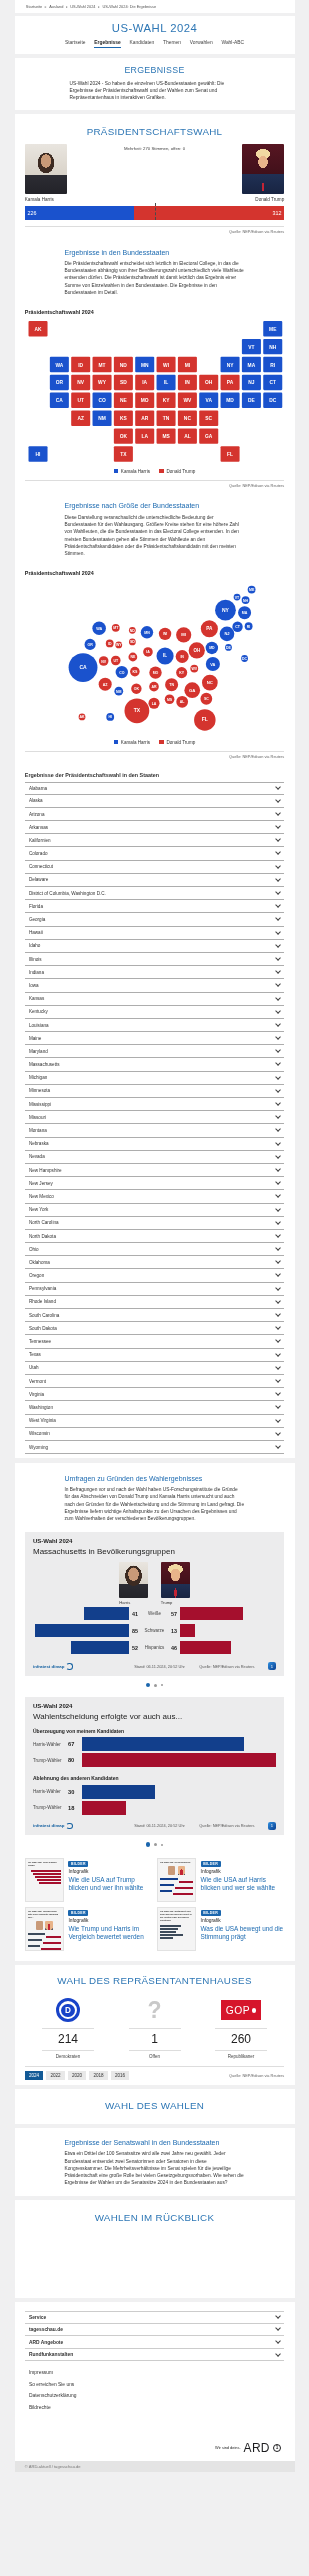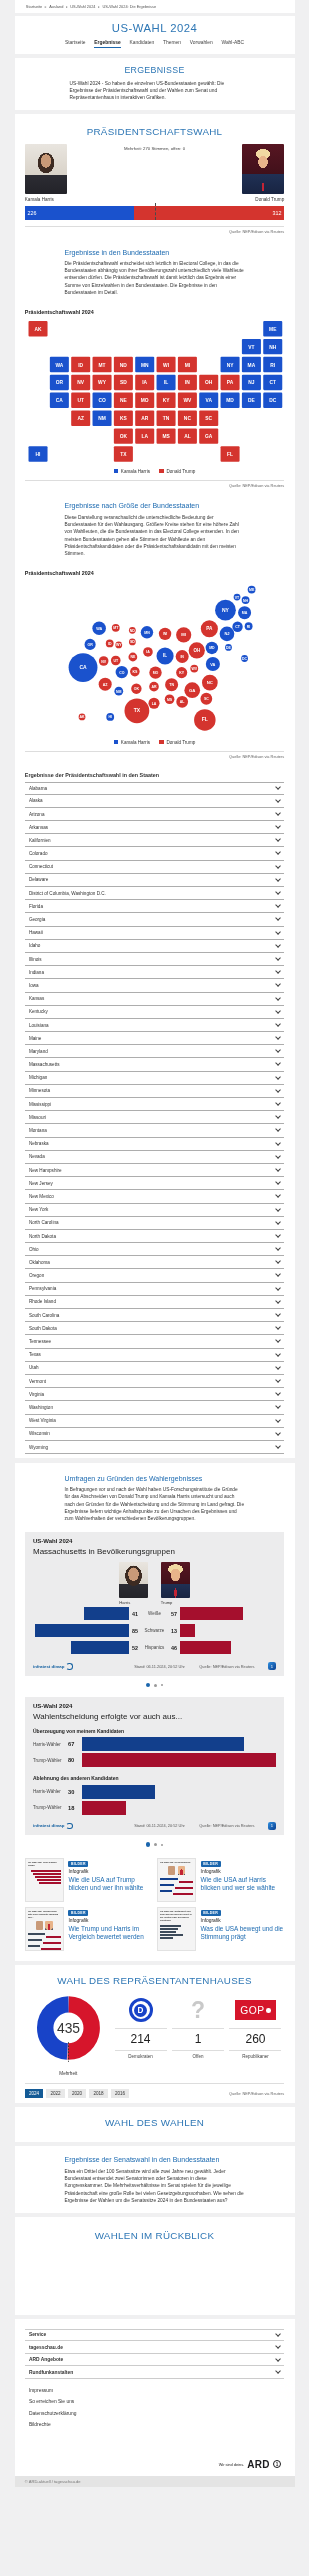--- a/index.html
+++ b/index.html
@@ -131,21 +131,21 @@
   .senatw{margin-top:4.1px;padding:8.2px 10.3px 9.3px}
   .retro{margin-top:4.1px;height:98px;padding-top:10.3px;text-align:center}
   
   .foot{margin-top:4.1px;padding:9.3px 10.3px 0}
   .f-acc .acc-row{height:12.6px;border-color:#ccc}
   .f-acc .acc-row span{font-weight:bold;font-size:4.9px}
   .f-links{margin-top:5.2px}
   .f-links div{font-size:4.9px;color:#333;padding:3.3px 4.1px;cursor:pointer}
   .ard-brand{display:flex;justify-content:flex-end;align-items:center;gap:3.1px;padding:28px 3.1px 6.2px}
   .ard-claim{font-size:3.9px;color:#222}
-  .ard-word{font-size:10px;font-weight:bold;color:#1d1d1f;letter-spacing:0.3px}
+  .ard-word{font-size:12px;font-weight:normal;color:#1d1d1f;letter-spacing:0.3px}
   .ard-one{width:8.2px;height:8.2px;border:1px solid #1d1d1f;border-radius:50%;display:flex;align-items:center;justify-content:center;font-size:4.6px;font-weight:bold;color:#1d1d1f;box-sizing:border-box}
   .copy{background:#e4e4e4;height:11.3px;display:flex;align-items:center;padding:0 10.3px;font-size:4.1px;color:#777}
 </style>
 </head>
 <body>
 
 <div class="card">
   <div class="crumbs" id="crumbs">
       <span>Startseite</span>
       <span class="sep">▸</span>
@@ -1024,30 +1024,20 @@
        <div class="kicker">Infografik</div>
        <div class="tsr-title">Was die USA bewegt und die Stimmung prägt</div>
      </div>
       </div>
     </div>
 </div>
 
 <div class="card house">
   <div class="h-sec">WAHL DES REPRÄSENTANTENHAUSES</div>
   <div class="house-row">
-    <div class="donut-wrap">
-      <svg id="donut" width="77" height="77" viewBox="0 0 150 150">
-          <path d="M 75.0 26.0 A 46 46 0 1 1 73.3 118.0" stroke="#d6152b" stroke-width="32" fill="none"></path>
-          <path d="M 73.3 118.0 A 46 46 0 0 1 72.7 117.9" stroke="#c9c9c9" stroke-width="32" fill="none"></path>
-          <path d="M 72.7 117.9 A 46 46 0 0 1 75.0 26.0" stroke="#1843c8" stroke-width="32" fill="none"></path>
-          <line x1="75" y1="100" x2="75" y2="138" stroke="#333" stroke-width="2" stroke-dasharray="3,3"></line>
-          <text x="75" y="81" text-anchor="middle" font-size="27" fill="#333" font-family="Liberation Sans,sans-serif">435</text>
-        </svg>
-      <div class="mehr-cap">Mehrheit</div>
-    </div>
     <div class="party-cols">
       <div class="pcol">
         <div class="plogo">
             <div class="dem-ring">
               <div class="dem-core">D</div>
             </div>
           </div>
         <div class="pnum">214</div>
         <div class="pcap">Demokraten</div>
       </div>

